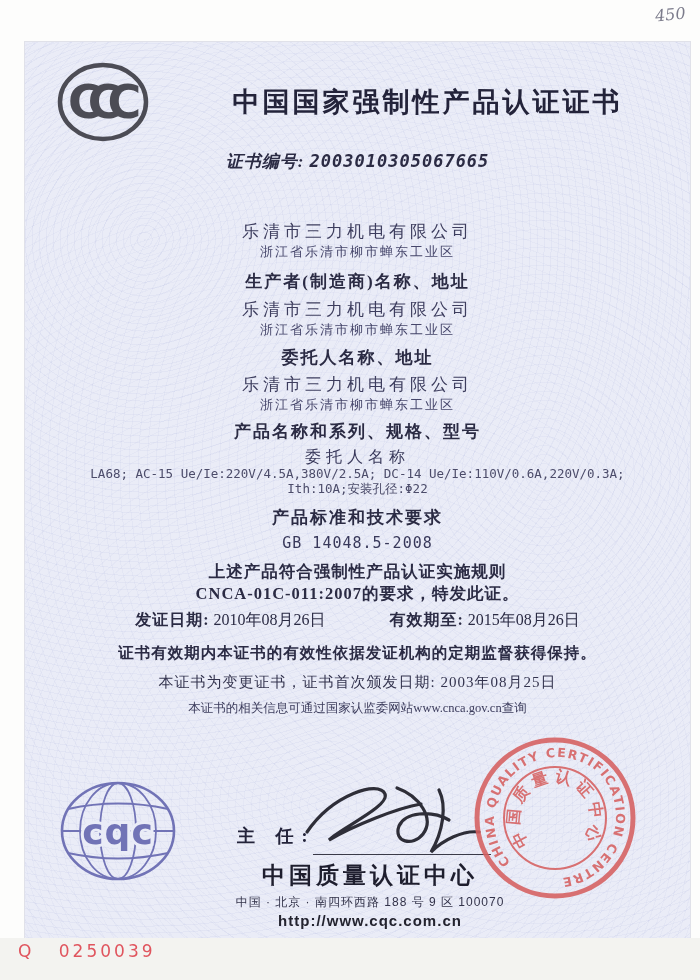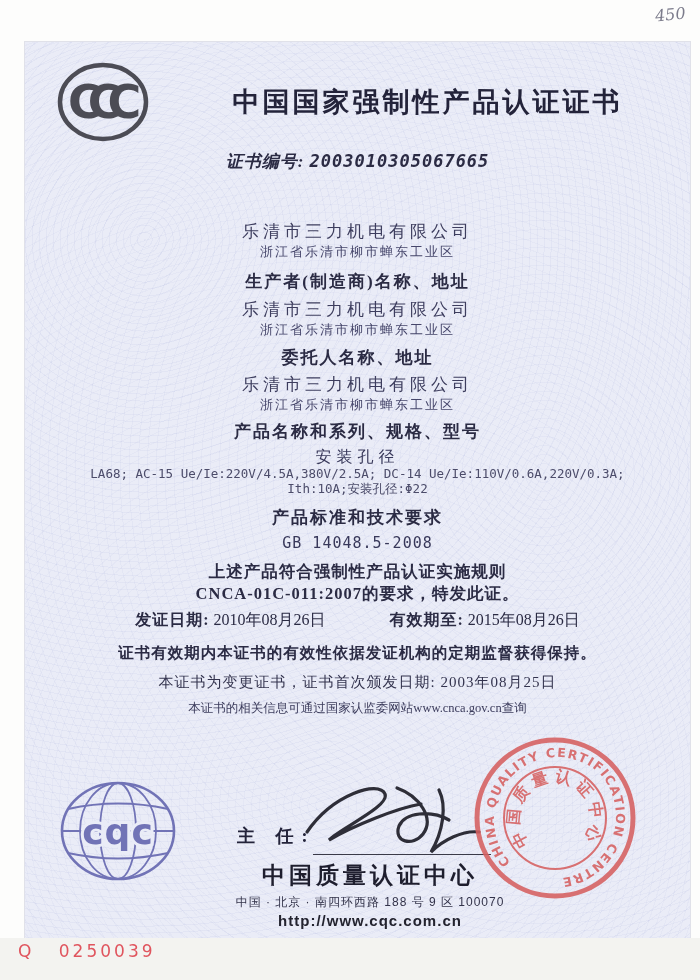--- a/index.html
+++ b/index.html
@@ -85,21 +85,21 @@
 
   <div class="row heading" style="top:228px;">生产者(制造商)名称、地址</div>
   <div class="row company" style="top:256px;">乐清市三力机电有限公司</div>
   <div class="row addr" style="top:279px;">浙江省乐清市柳市蝉东工业区</div>
 
   <div class="row heading" style="top:304px;">委托人名称、地址</div>
   <div class="row company" style="top:331px;">乐清市三力机电有限公司</div>
   <div class="row addr" style="top:354px;">浙江省乐清市柳市蝉东工业区</div>
 
   <div class="row heading" style="top:378px;">产品名称和系列、规格、型号</div>
-  <div class="row prodname" style="top:405px;">安装孔径</div>
+  <div class="row prodname" style="top:405px;">委托人名称</div>
   <div class="row spec" style="top:424px;">LA68; AC-15 Ue/Ie:220V/4.5A,380V/2.5A; DC-14 Ue/Ie:110V/0.6A,220V/0.3A;</div>
   <div class="row spec" style="top:439px;">Ith:10A;安装孔径:Φ22</div>
 
   <div class="row heading" style="top:464px;">产品标准和技术要求</div>
   <div class="row standard" style="top:492px;">GB 14048.5-2008</div>
 
   <div class="row stmt" style="top:519px;">上述产品符合强制性产品认证实施规则</div>
   <div class="row stmt" style="top:541px;">CNCA-01C-011:2007的要求，特发此证。</div>
 
   <div class="dates-row">

